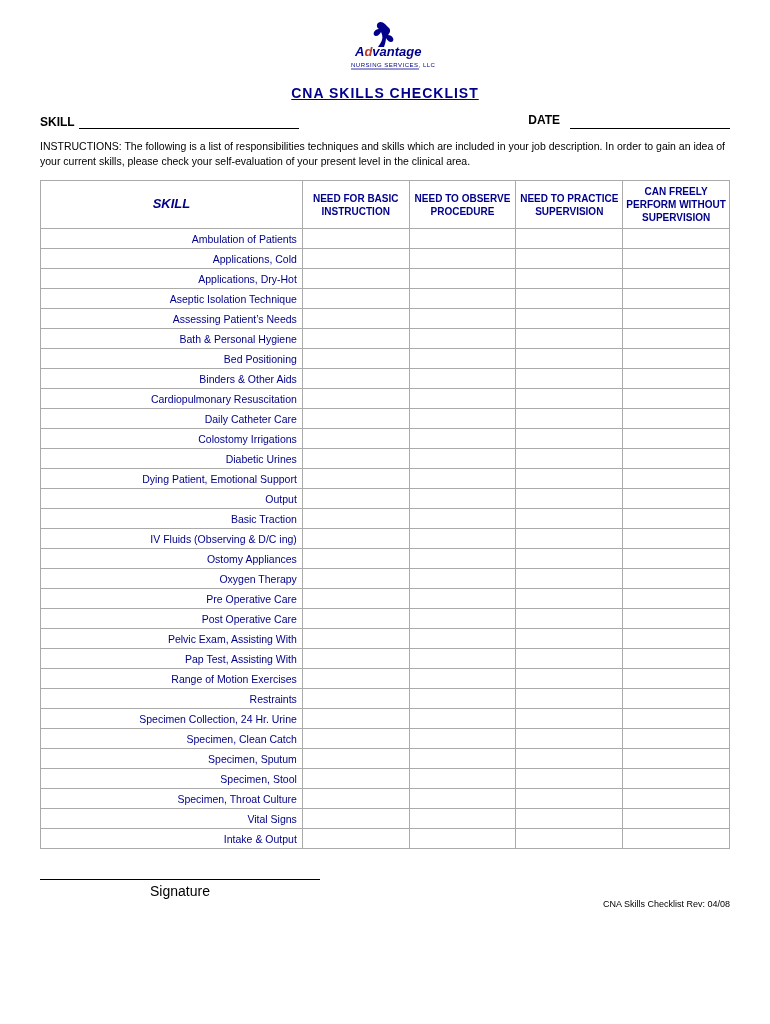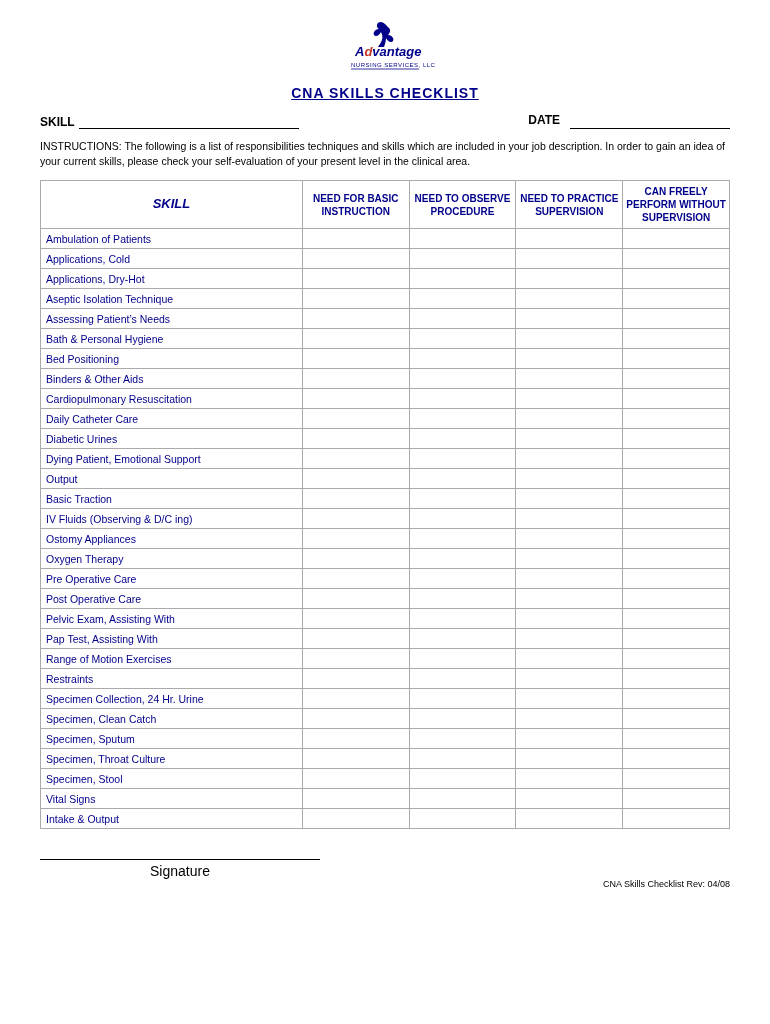--- a/index.html
+++ b/index.html
@@ -85,21 +85,21 @@
       color: #00008B;
       vertical-align: middle;
       height: 20px;
     }
     td.skill-cell {
       font-weight: normal;
     }
     td.check-cell {
       width: 110px;
     }
-    .col-skill { width: 38%; }
+    .col-skill { width: 38%; text-align: right; }
     .col-basic { width: 15.5%; }
     .col-observe { width: 15.5%; }
     .col-practice { width: 15.5%; }
     .col-freely { width: 15.5%; }
     .footer-area {
       margin-top: 30px;
       display: flex;
       flex-direction: column;
       align-items: flex-start;
     }
@@ -230,20 +230,27 @@
         <td class="check-cell"></td>
       </tr>
       <tr>
         <td class="skill-cell col-skill">Daily Catheter Care</td>
         <td class="check-cell"></td>
         <td class="check-cell"></td>
         <td class="check-cell"></td>
         <td class="check-cell"></td>
       </tr>
       <tr>
+        <td class="skill-cell col-skill">Colostomy Irrigations</td>
+        <td class="check-cell"></td>
+        <td class="check-cell"></td>
+        <td class="check-cell"></td>
+        <td class="check-cell"></td>
+      </tr>
+      <tr>
         <td class="skill-cell col-skill">Diabetic Urines</td>
         <td class="check-cell"></td>
         <td class="check-cell"></td>
         <td class="check-cell"></td>
         <td class="check-cell"></td>
       </tr>
       <tr>
         <td class="skill-cell col-skill">Dying Patient, Emotional Support</td>
         <td class="check-cell"></td>
         <td class="check-cell"></td>
@@ -342,28 +349,28 @@
         <td class="check-cell"></td>
       </tr>
       <tr>
         <td class="skill-cell col-skill">Specimen, Sputum</td>
         <td class="check-cell"></td>
         <td class="check-cell"></td>
         <td class="check-cell"></td>
         <td class="check-cell"></td>
       </tr>
       <tr>
+        <td class="skill-cell col-skill">Specimen, Stool</td>
+        <td class="check-cell"></td>
+        <td class="check-cell"></td>
+        <td class="check-cell"></td>
+        <td class="check-cell"></td>
+      </tr>
+      <tr>
         <td class="skill-cell col-skill">Specimen, Throat Culture</td>
-        <td class="check-cell"></td>
-        <td class="check-cell"></td>
-        <td class="check-cell"></td>
-        <td class="check-cell"></td>
-      </tr>
-      <tr>
-        <td class="skill-cell col-skill">Specimen, Stool</td>
         <td class="check-cell"></td>
         <td class="check-cell"></td>
         <td class="check-cell"></td>
         <td class="check-cell"></td>
       </tr>
       <tr>
         <td class="skill-cell col-skill">Vital Signs</td>
         <td class="check-cell"></td>
         <td class="check-cell"></td>
         <td class="check-cell"></td>

